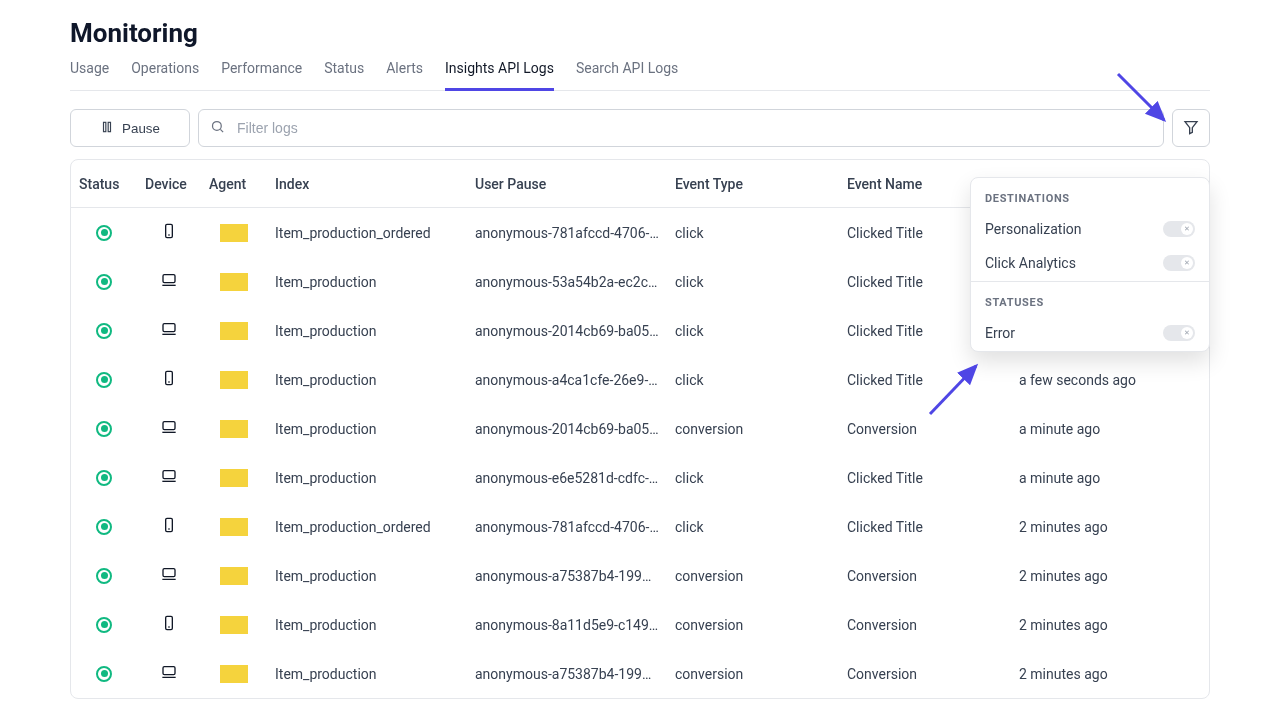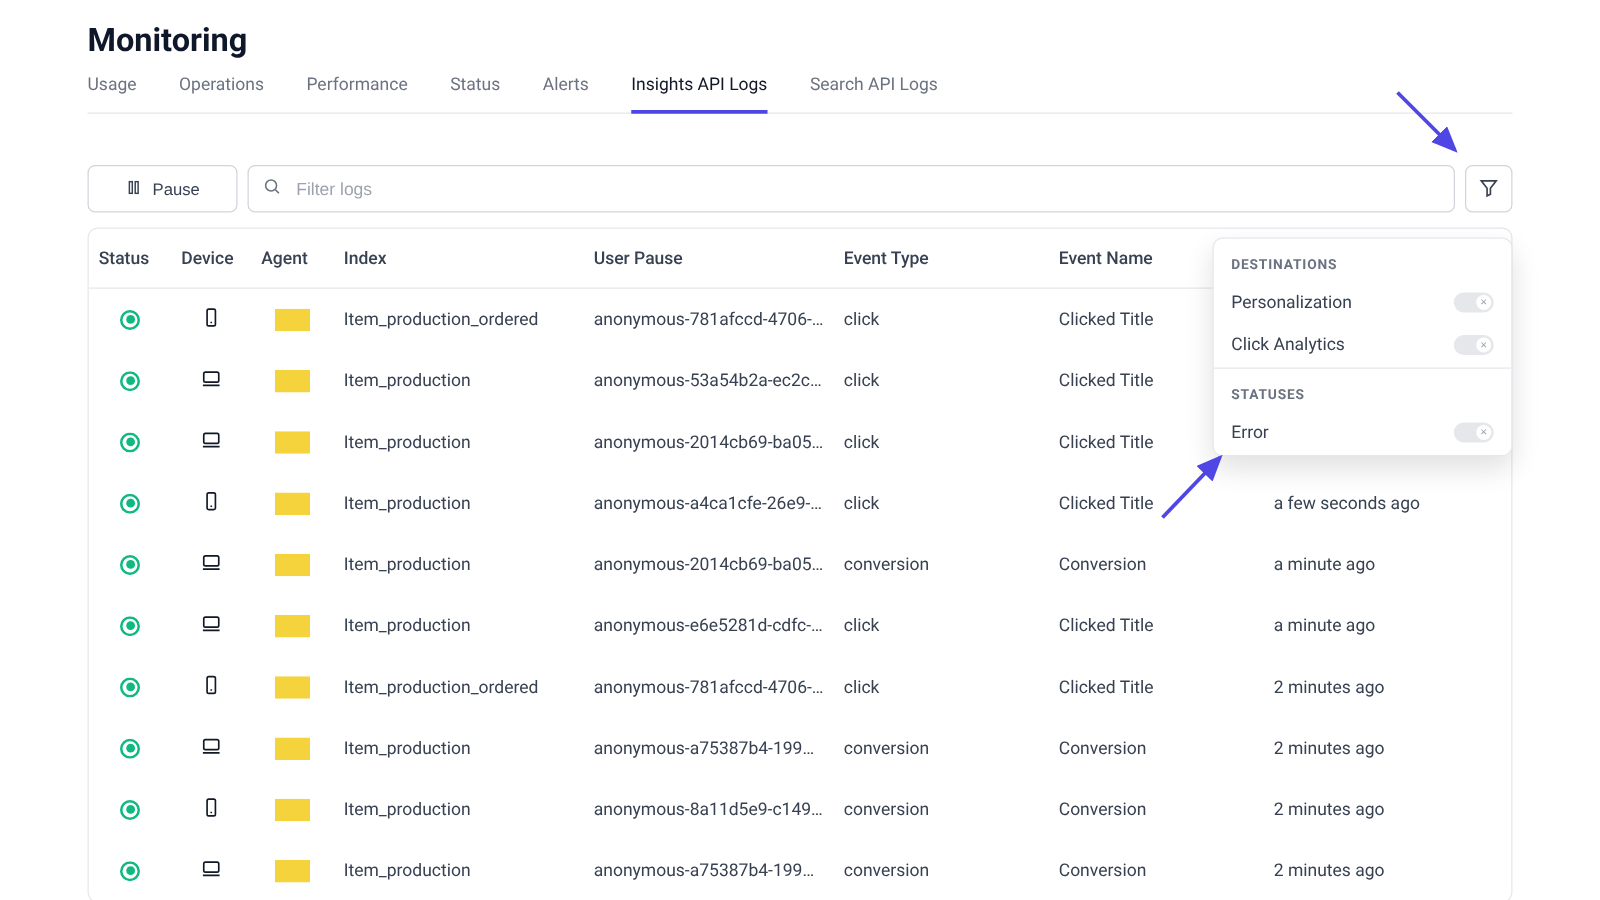--- a/index.html
+++ b/index.html
@@ -16,21 +16,21 @@
     position: relative;
   }
   .title {
     font-size: 26px;
     font-weight: 700;
     color: #0f172a;
     margin-bottom: 4px;
   }
   .tabs {
     display: flex;
-    gap: 34px;
+    gap: 22px;
     border-bottom: 1px solid #e5e7eb;
   }
   .tab {
     padding: 8px 0 14px 0;
     color: #6b7280;
     cursor: pointer;
     position: relative;
   }
   .tab.active {
     color: #111827;
@@ -38,21 +38,21 @@
   .tab.active::after {
     content: "";
     position: absolute;
     left: 0; right: 0; bottom: -1px;
     height: 3px;
     background: #4f46e5;
   }
   .controls {
     display: flex;
     gap: 8px;
-    margin-top: 41px;
+    margin-top: 18px;
     align-items: flex-start;
   }
   .btn {
     height: 38px;
     border: 1px solid #d1d5db;
     border-radius: 6px;
     background: #fff;
     display: flex;
     align-items: center;
     justify-content: center;
@@ -134,21 +134,20 @@
   .popover {
     position: absolute;
     top: 177px;
     right: 70px;
     width: 240px;
     background: #fff;
     border: 1px solid #e5e7eb;
     border-radius: 8px;
     box-shadow: 0 10px 22px rgba(0,0,0,0.12);
     overflow: hidden;
-    margin-top: 13px;
   }
   .pop-section-title {
     font-size: 11px;
     font-weight: 700;
     letter-spacing: 0.06em;
     color: #6b7280;
     padding: 14px 14px 8px 14px;
   }
   .pop-section-title.with-border { border-top: 1px solid #e5e7eb; }
   .pop-row {

